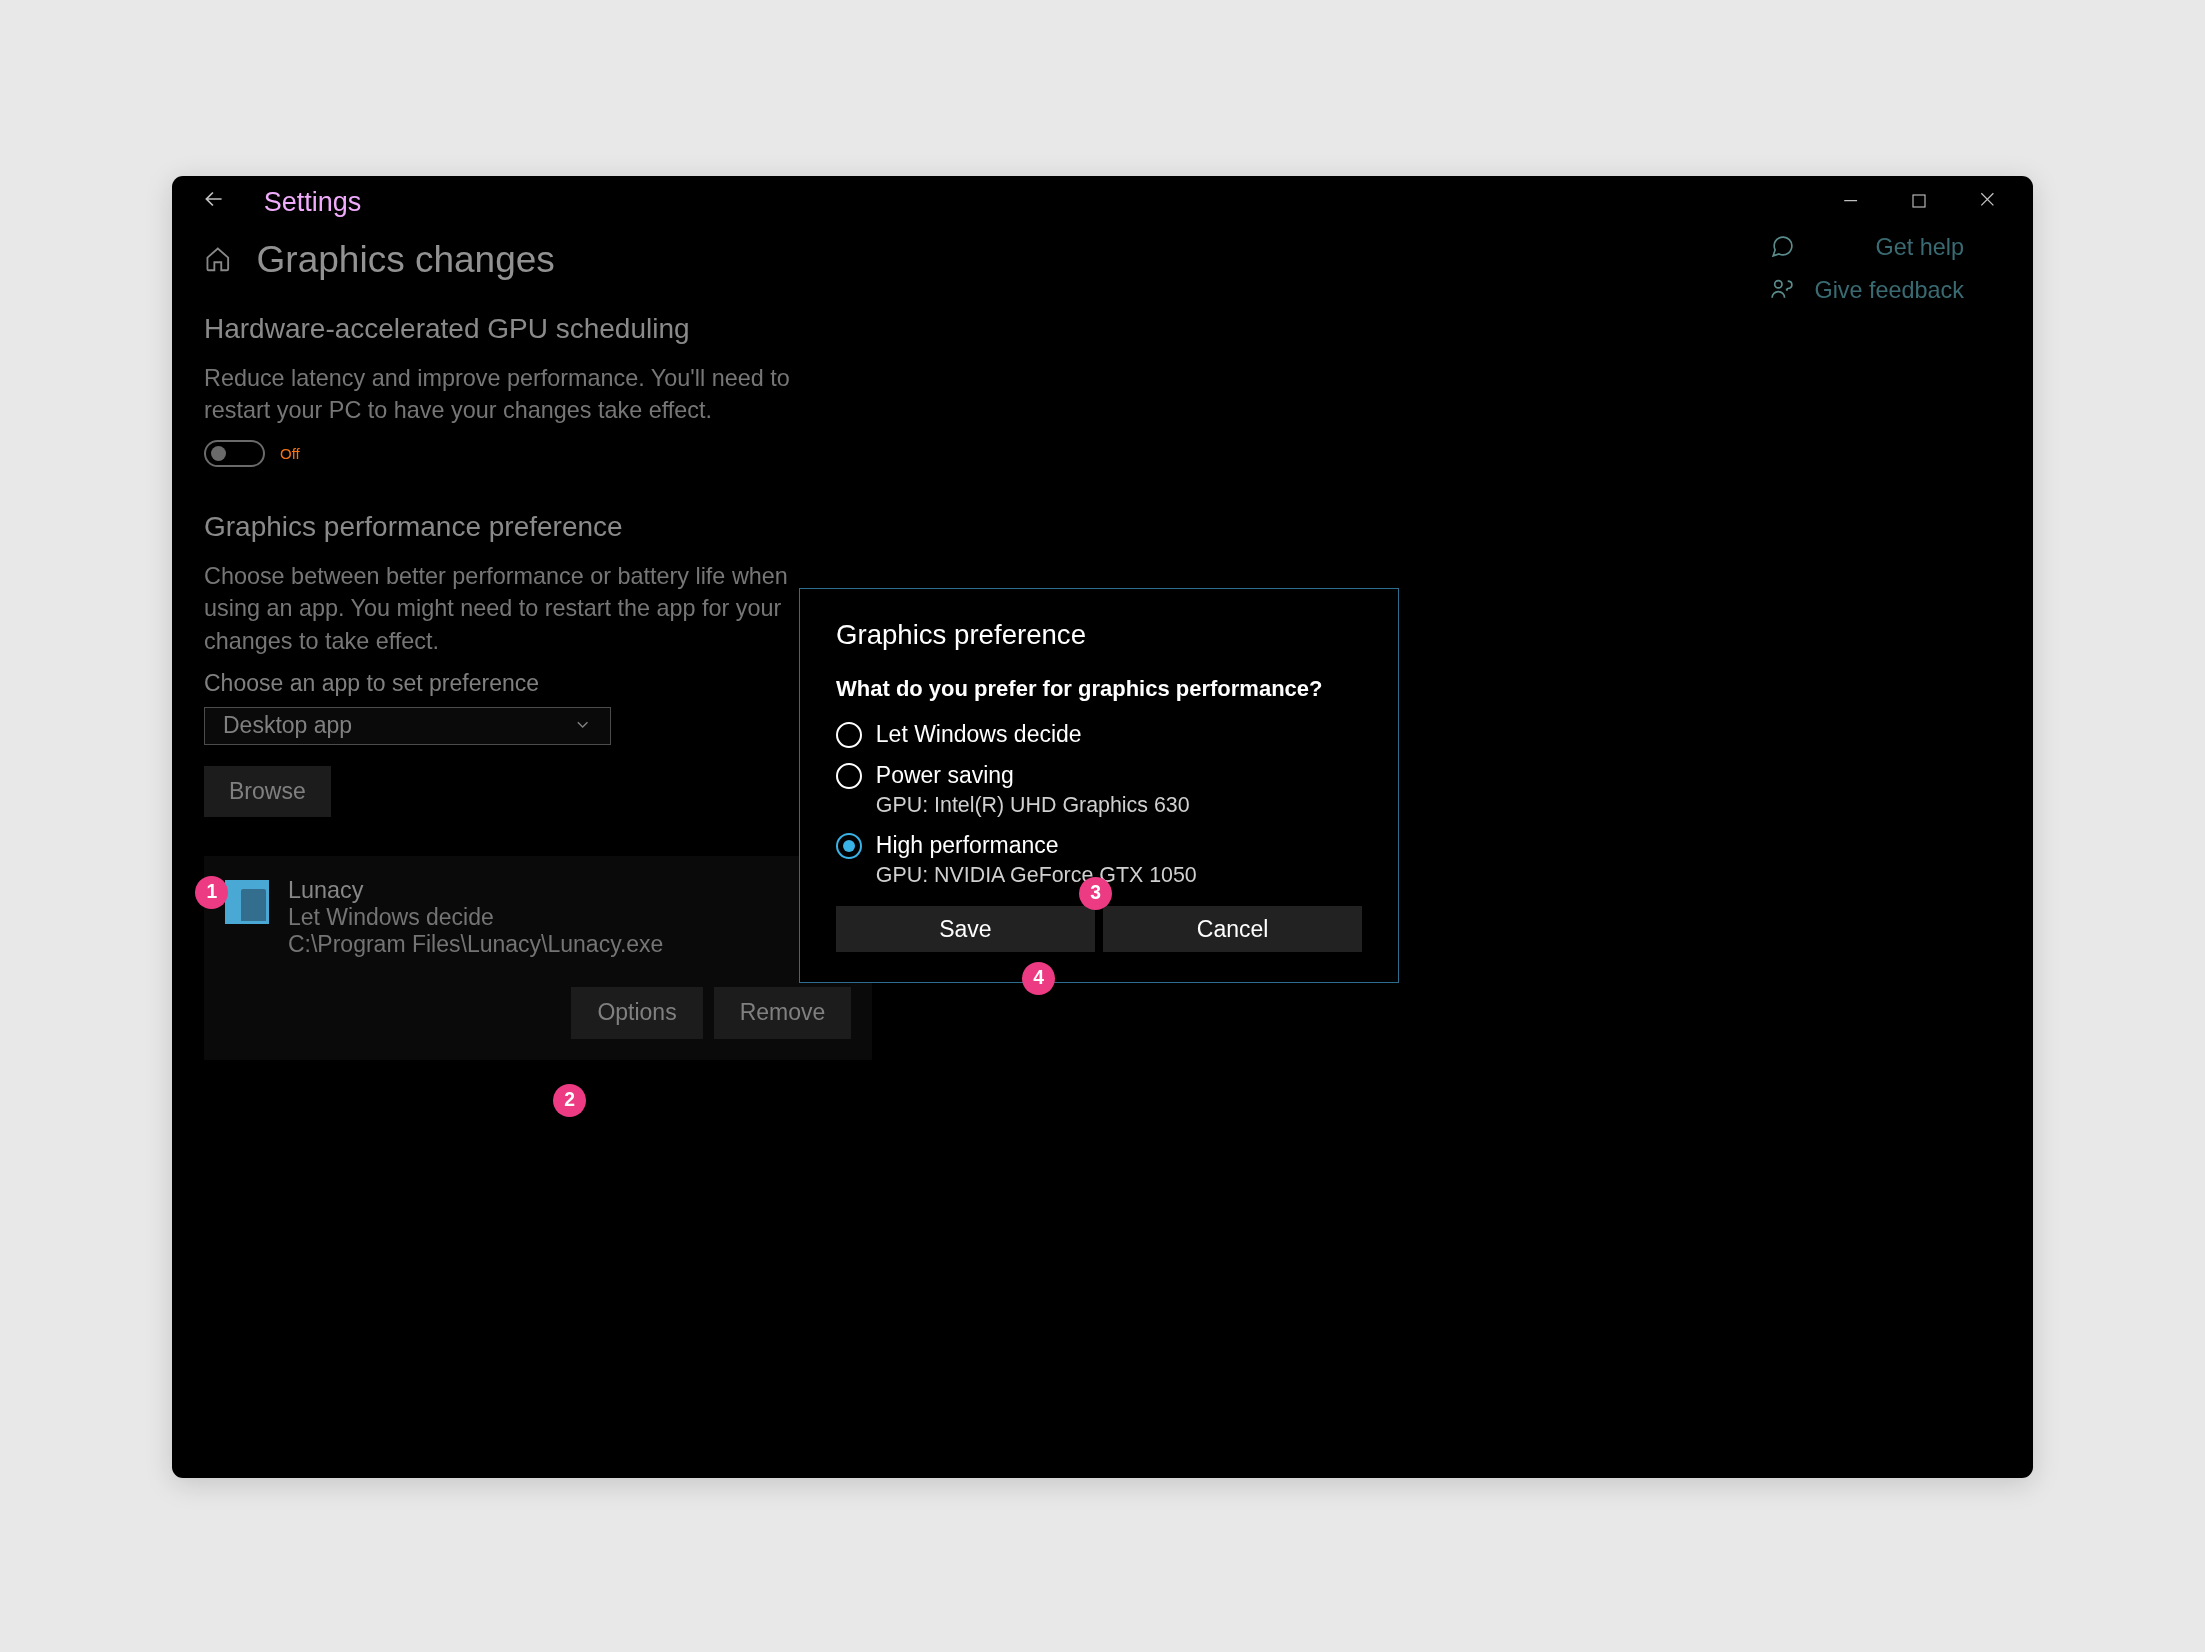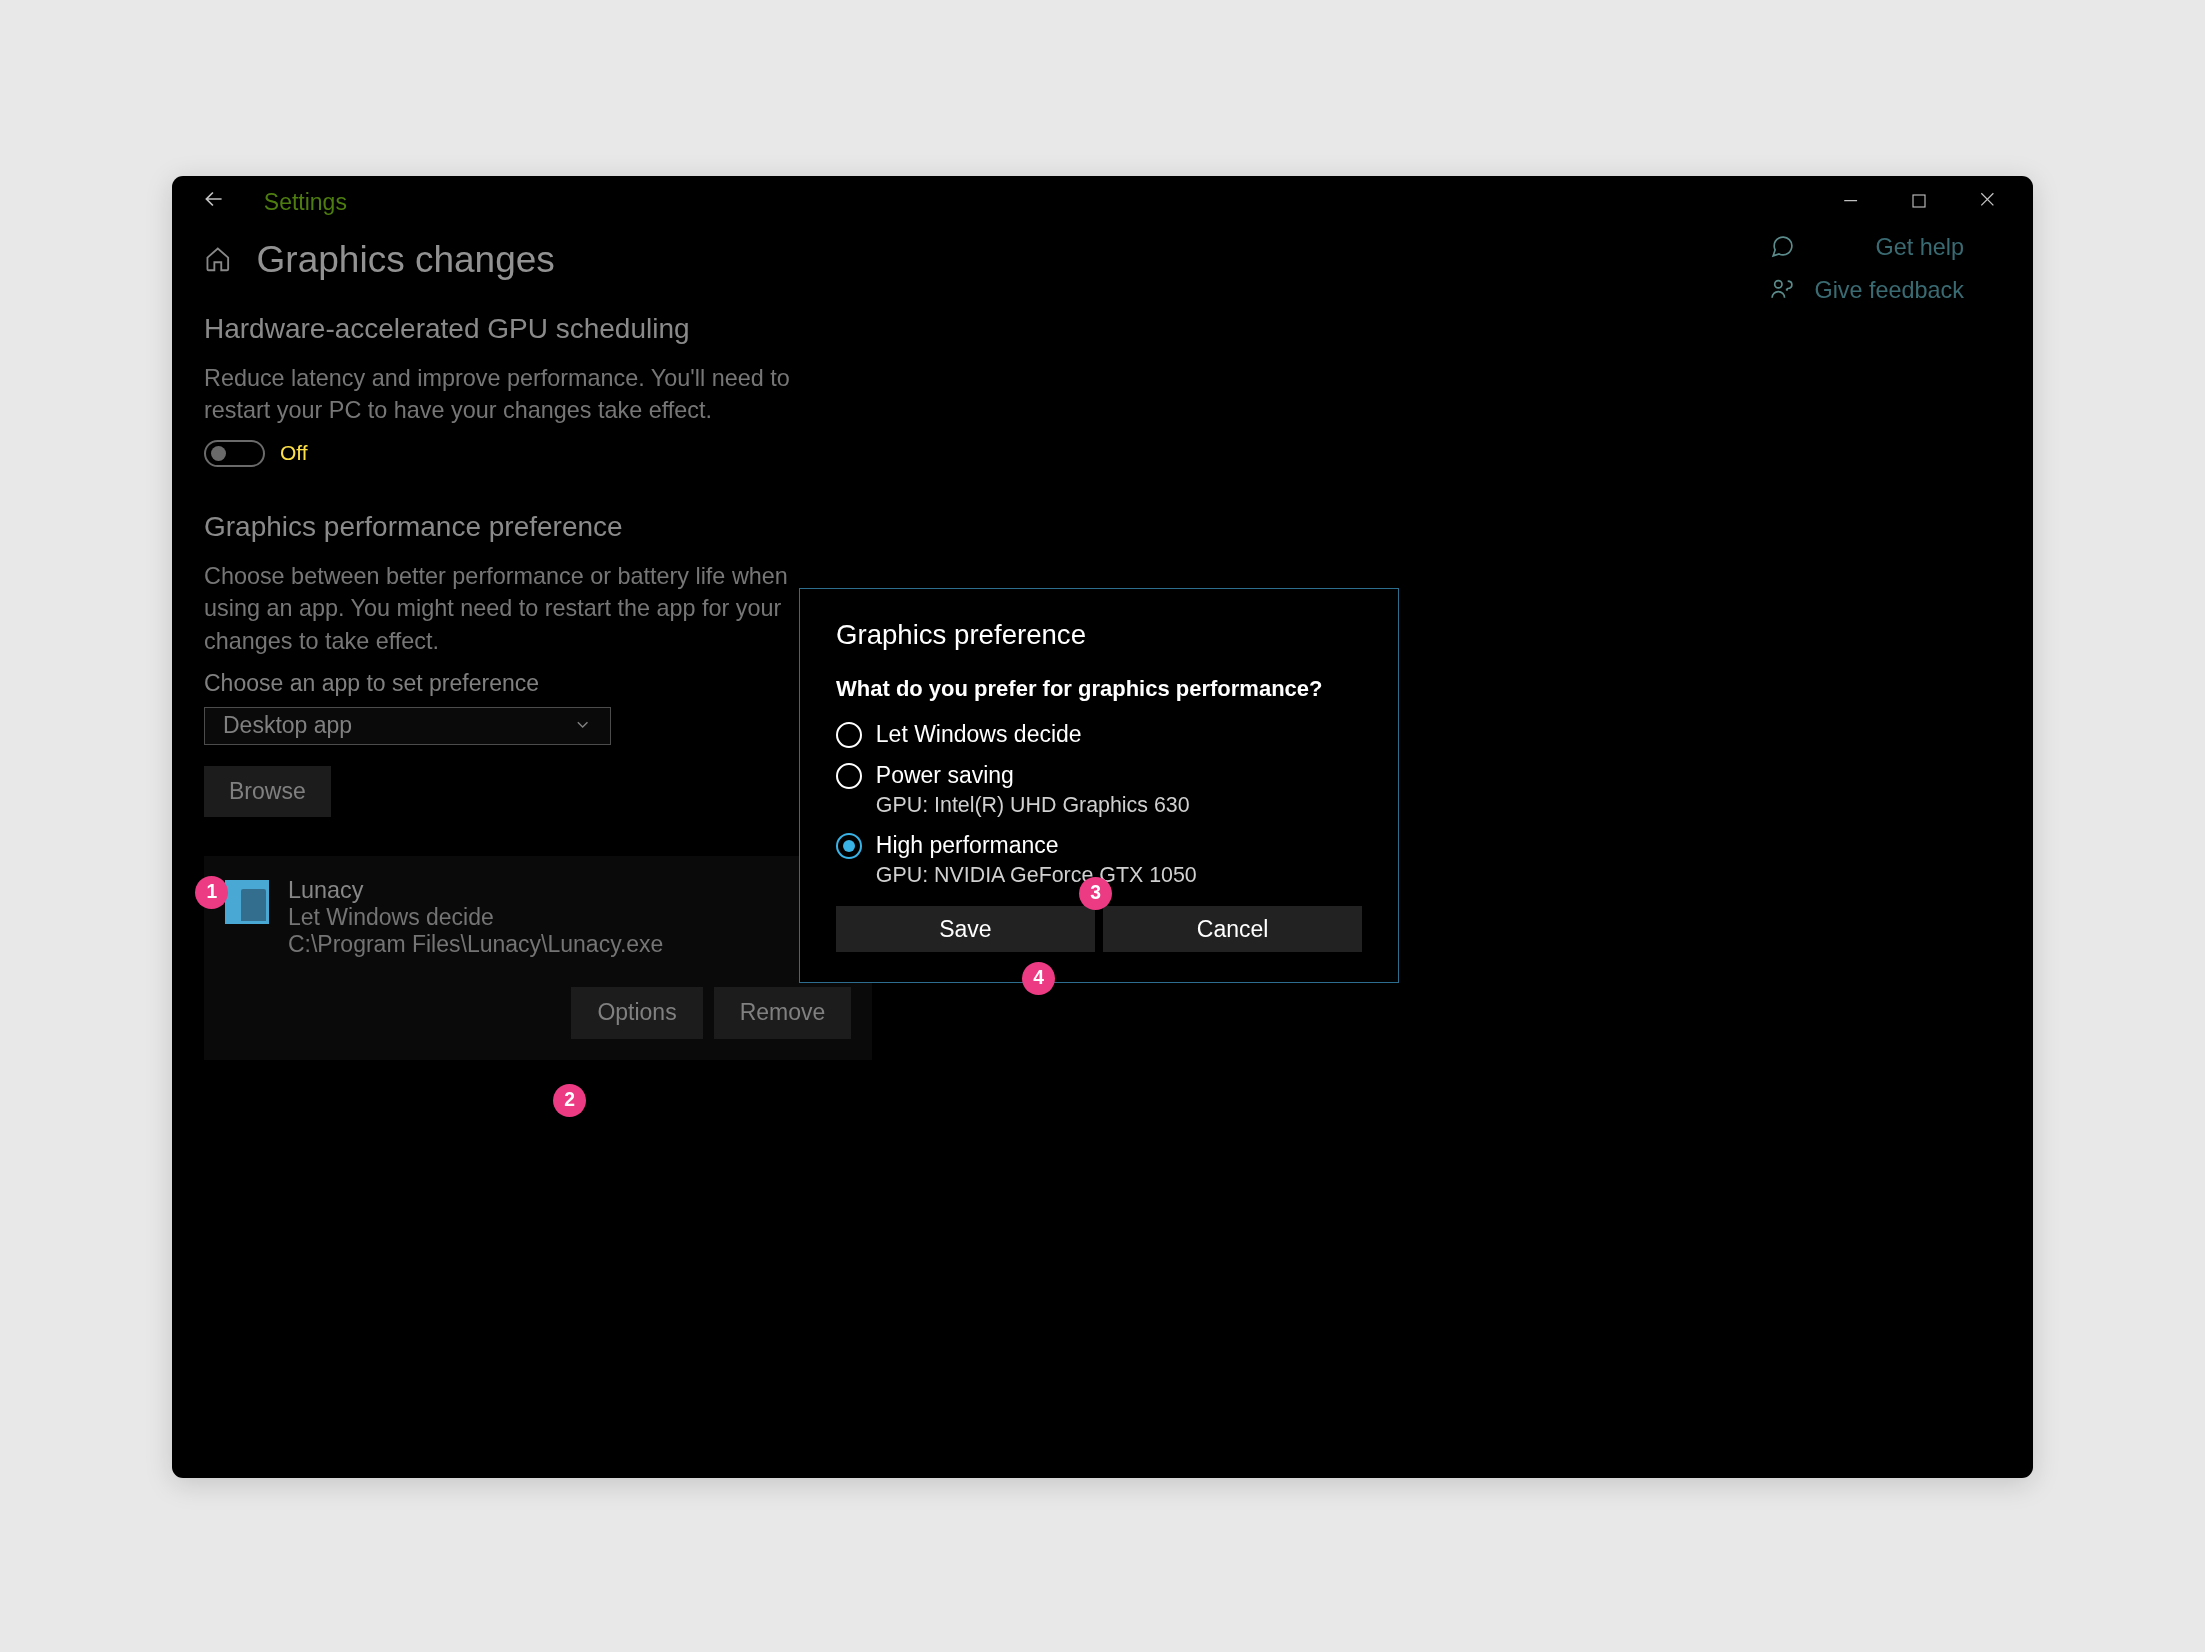--- a/index.html
+++ b/index.html
@@ -27,22 +27,22 @@
   align-items: center;
   padding: 0 13.8px;
 }
 .back-arrow {
   color: #c0c0c0;
   margin-left: 15px;
   font-size: 26px;
   cursor: pointer;
 }
 .titlebar-title {
-  color: #4d7c0f;
-  font-size: 23px;
+  color: #f0abfc;
+  font-size: 27px;
   margin-left: 37px;
 }
 .win-controls {
   margin-left: auto;
   display: flex;
   gap: 41px;
   padding-right: 18px;
 }
 .win-ctrl {
   color: #c0c0c0;
@@ -99,22 +99,22 @@
 .toggle-knob {
   width: 15px;
   height: 15px;
   background: #6a6a6a;
   border-radius: 50%;
   position: absolute;
   left: 4.8px;
   top: 4.1px;
 }
 .toggle-label {
-  color: #fde047;
-  font-size: 21px;
+  color: #f97316;
+  font-size: 15px;
 }
 .field-label {
   color: #808080;
   font-size: 23px;
   margin-bottom: 9.6px;
 }
 .dropdown {
   width: 407px;
   height: 38px;
   border: 1.4px solid #4c4c4c;

